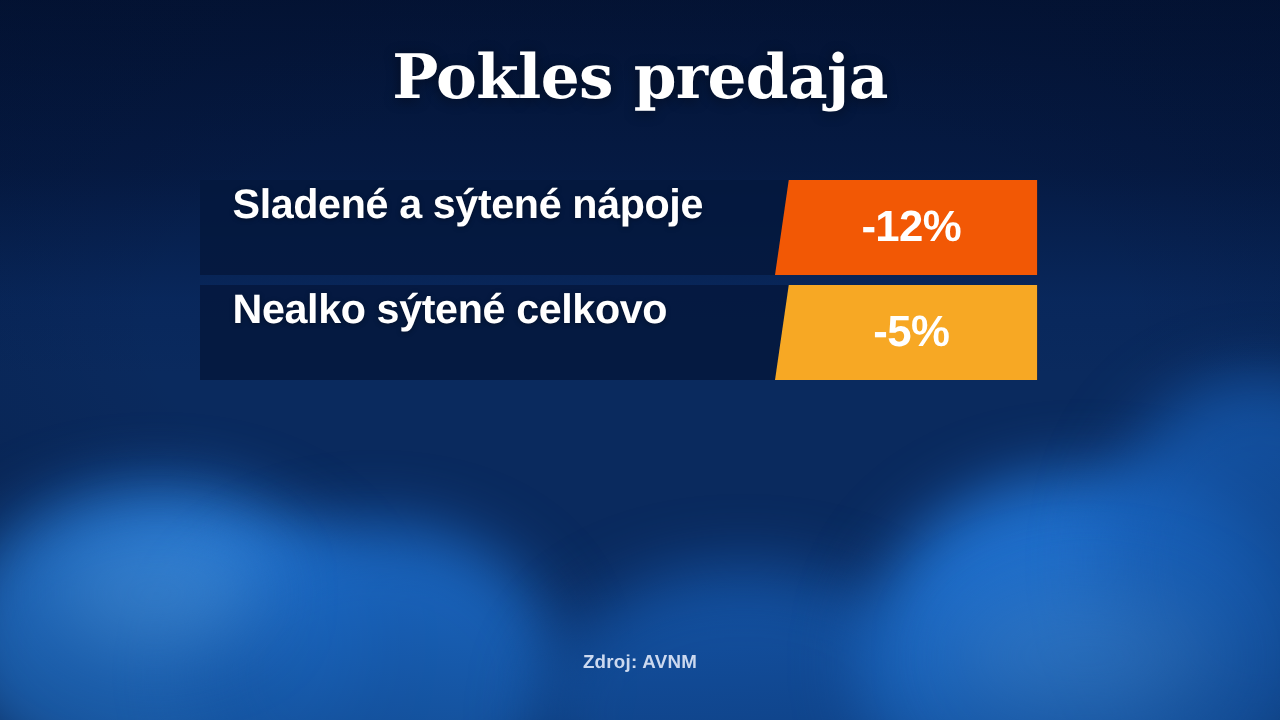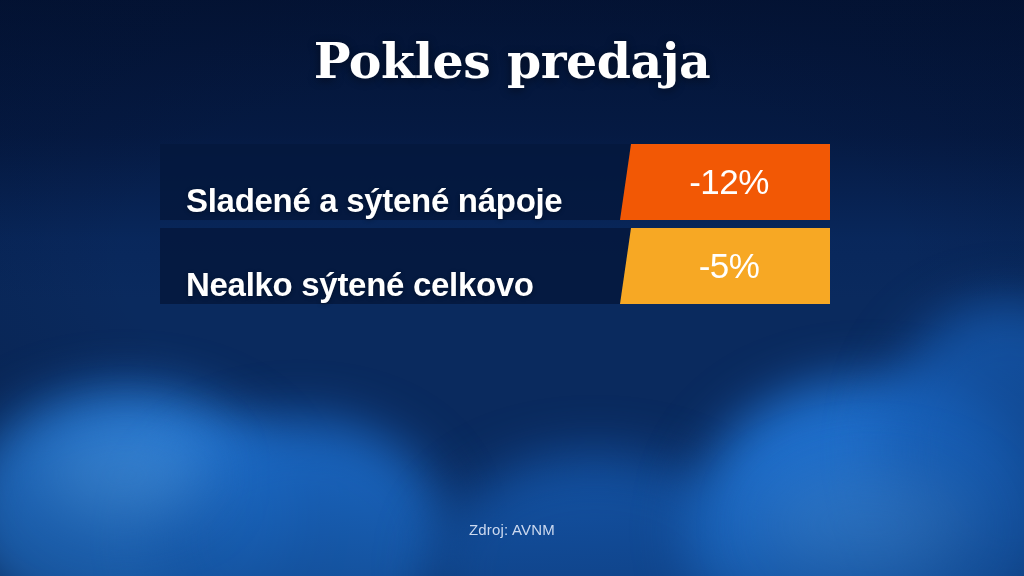--- a/index.html
+++ b/index.html
@@ -60,21 +60,21 @@
     position:absolute;
     left:160px; top:144px;
     width:670px;
   }
   .row {
     position:relative;
     height:76px;
     margin-bottom:8px;
     background:rgba(5,24,62,.88);
     display:flex;
-    align-items:flex-end;
+    align-items:flex-start;
   }
   .row:last-child { margin-bottom:0; }
 
   .row-label {
     position:relative;
     z-index:2;
     padding-left:26px;
     font-size:33px;
     font-weight:700;
     color:#ffffff;
@@ -89,33 +89,33 @@
     height:76px;
     width:210px;
     display:flex;
     align-items:center;
     justify-content:center;
     clip-path:polygon(11px 0, 100% 0, 100% 100%, 0 100%);
     z-index:1;
   }
   .badge-value {
     font-size:35px;
-    font-weight:400;
+    font-weight:700;
     color:#ffffff;
     letter-spacing:-0.5px;
     transform:translateX(4px);
   }
 
   
   .source {
     position:absolute;
     left:0; top:521px; width:1024px;
     text-align:center;
     font-size:15px;
-    font-weight:400;
+    font-weight:700;
     color:#ccd9ef;
     letter-spacing:.2px;
   }
 </style>
 </head>
 <body>
 
 <div id="slide">
 
   <div class="bg-base"></div>

